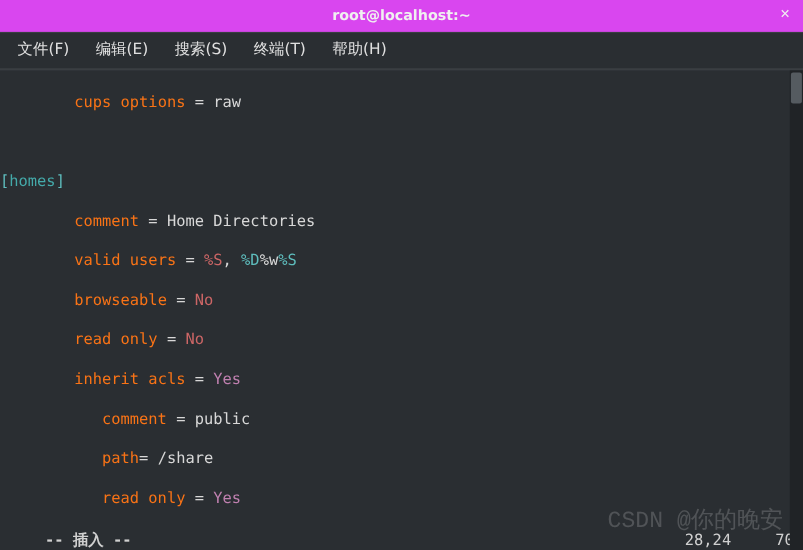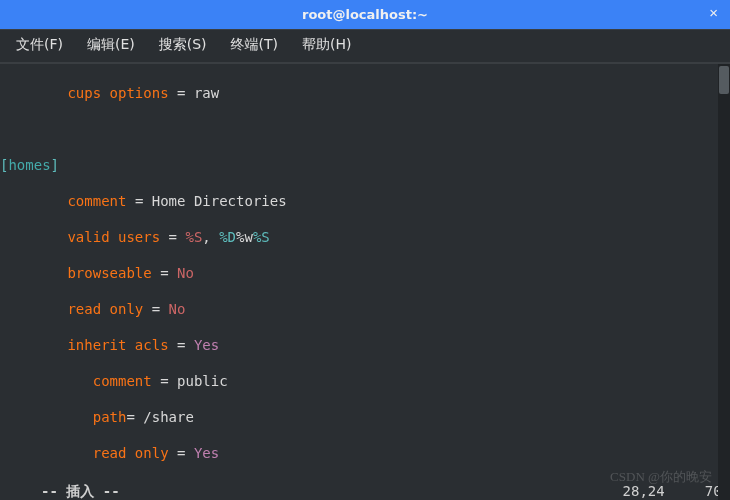--- a/index.html
+++ b/index.html
@@ -8,21 +8,21 @@
     height: 500px;
     background: #2a2e32;
     font-family: "DejaVu Sans Mono", "Consolas", monospace;
     font-size: 14px;
     color: #d0d0d0;
     overflow: hidden;
     position: relative;
   }
   .titlebar {
     height: 30px;
-    background: #3b82f6;
+    background: #d946ef;
     display: flex;
     align-items: center;
     justify-content: center;
     position: relative;
     border-bottom: 1px solid #3a3e42;
   }
   .titlebar-title { color: #f0f0f0; font-weight: bold; font-size: 13px; font-family: "DejaVu Sans", sans-serif; }
   .titlebar-close {
     position: absolute;
     right: 8px;
@@ -94,22 +94,22 @@
     top: 2px;
     height: 28px;
     background: #555b60;
     border-radius: 2px;
   }
   .watermark {
     position: absolute;
     right: 18px;
     bottom: 14px;
     color: rgba(220,220,220,0.22);
-    font-size: 13px;
-    font-family: Liberation Serif, serif;
+    font-size: 21px;
+    font-family: Liberation Mono, monospace;
     pointer-events: none;
   }
 </style>
 </head>
 <body>
 
 <div class="titlebar">
   <span class="titlebar-title">root@localhost:~</span>
   <span class="titlebar-close">×</span>
 </div>

